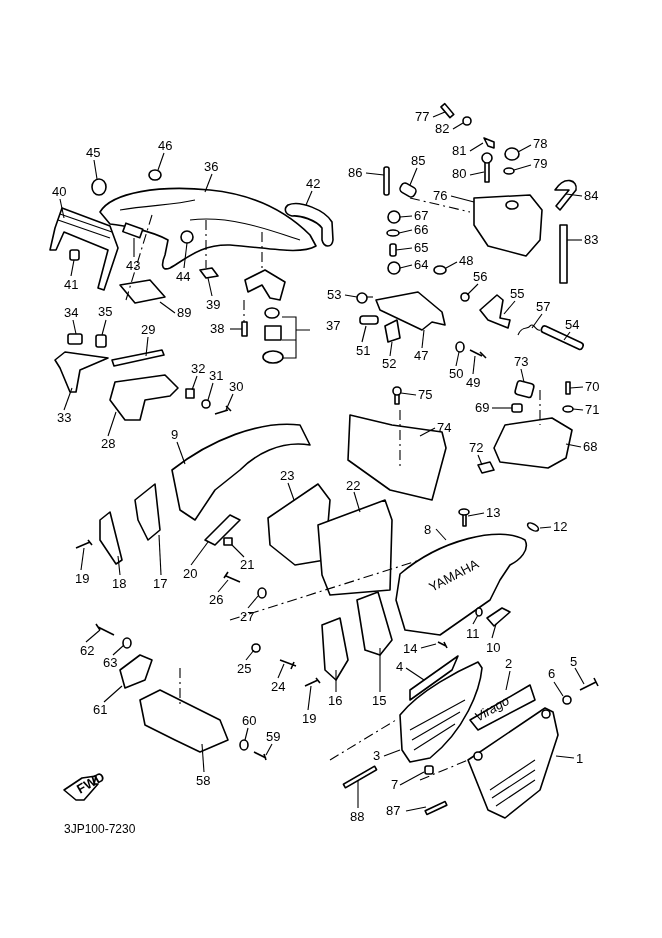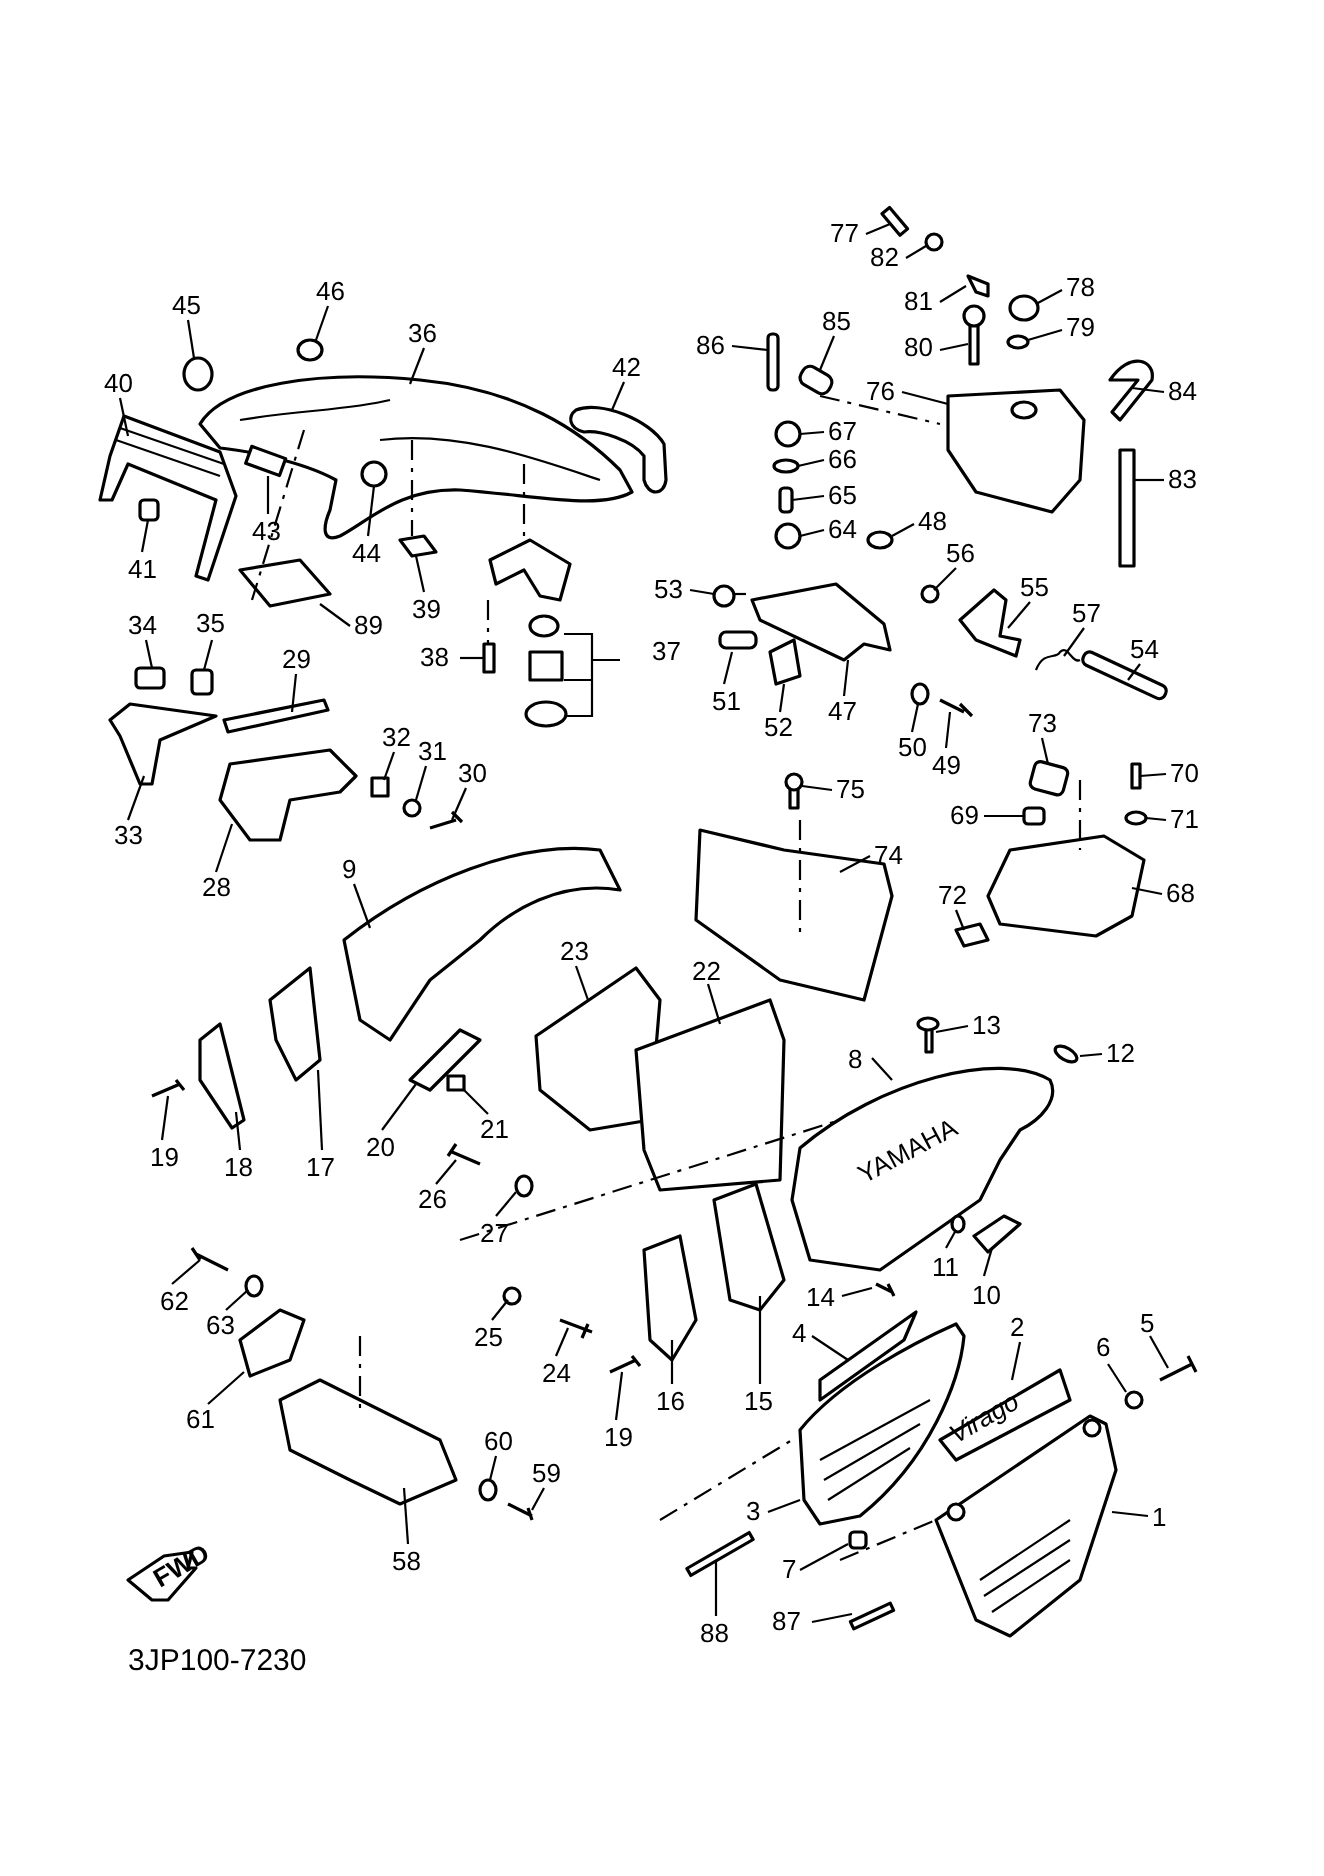--- a/index.html
+++ b/index.html
@@ -4,21 +4,21 @@
 <style>
   html, body { margin:0; padding:0; background:#ffffff; }
   body { width:662px; height:938px; position:relative; overflow:hidden;
          font-family:"Liberation Sans", sans-serif; }
   #diagram { position:absolute; left:0; top:0; width:662px; height:938px; }
   .part { fill:#ffffff; stroke:#000; stroke-width:1.6; stroke-linejoin:round; }
   .thin { fill:none; stroke:#000; stroke-width:1.1; }
   .dash { fill:none; stroke:#000; stroke-width:1.1; stroke-dasharray:10 4 2 4; }
   .lead { fill:none; stroke:#000; stroke-width:1.1; }
   .lbl { font-family:"Liberation Sans", sans-serif; font-size:13px; fill:#000; }
-  .caption { position:absolute; left:64px; top:822px; font-size:15px; color:#000; }
+  .caption { position:absolute; left:64px; top:822px; font-size:12px; color:#000; }
 </style>
 </head>
 <body>
 
 <svg id="diagram" viewBox="0 0 662 938" xmlns="http://www.w3.org/2000/svg">
 
   <g>
     <path class="part" d="M100,212 C112,192 160,185 210,190 C260,195 290,215 310,235 L316,246 C300,255 270,248 230,245 C200,244 185,260 170,268 C160,272 162,262 165,255 L168,240 C150,230 120,225 110,224 Z"></path>
     <path class="thin" d="M120,210 C150,205 175,205 195,200 M190,220 C230,215 270,230 300,240"></path>
     <circle class="part" cx="187" cy="237" r="6"></circle>

